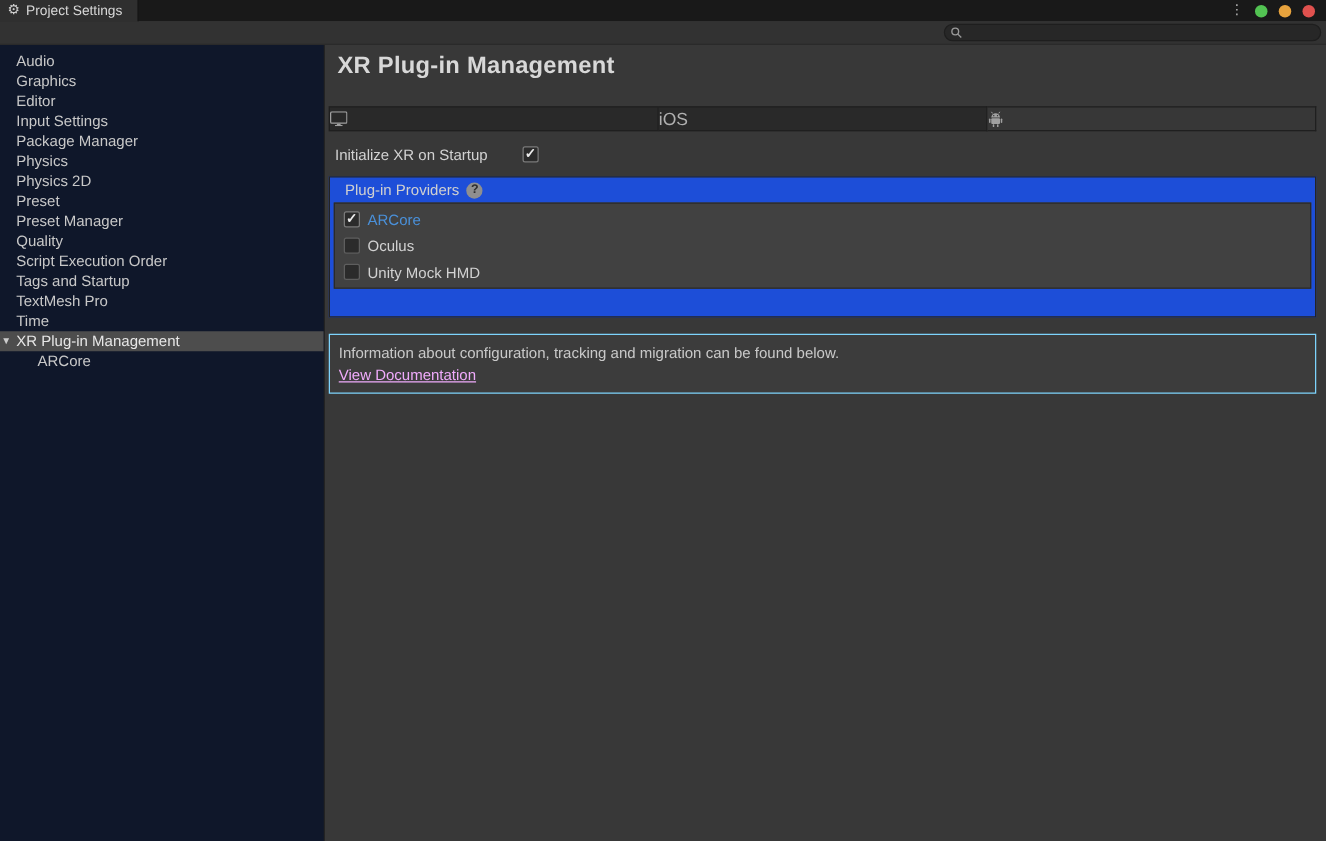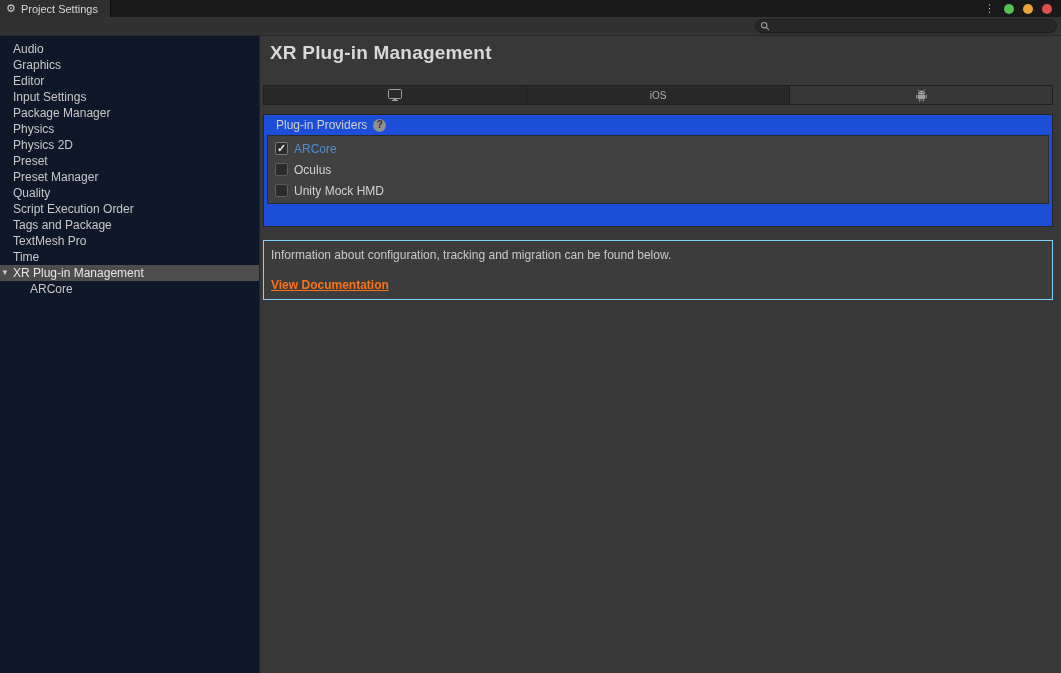--- a/index.html
+++ b/index.html
@@ -52,22 +52,22 @@
 
   
   .main { flex:1; padding:0 8px 0 3px; overflow:hidden; }
   .page-title {
     margin:6px 0 21px 7px; font-size:19px; font-weight:700; color:#d8d8d8; letter-spacing:0.2px;
   }
 
   .tabbar { display:flex; height:20px; }
   .ptab {
     flex:1; background:#292929; border:1px solid #1f1f1f; border-left-width:0;
-    display:flex; align-items:center; justify-content:center;
-    color:#b0b0b0; font-size:10px; cursor:pointer;
+    display:flex; align-items:center; 
+    color:#b0b0b0; font-size:14px; cursor:pointer;
   }
   .ptab:first-child { border-left-width:1px; }
   .ptab.selected { background:#373737; }
 
   .init-row { display:flex; align-items:center; margin:10px 0 0 5px; height:17px; }
   .init-label { width:150px; font-size:12px; color:#d2d2d2; }
 
   .checkbox {
     width:13px; height:13px; background:#2b2b2b; border:1px solid #5e5e5e; border-radius:2px;
     display:inline-flex; align-items:center; justify-content:center; cursor:pointer; flex:0 0 auto;
@@ -92,22 +92,22 @@
   }
   .provider-row { display:flex; align-items:center; gap:6px; height:21px; padding-left:7px; }
   .provider-label { font-size:12px; color:#d2d2d2; }
   .provider-label.link { color:#4a90d9; cursor:pointer; }
 
   .info-box {
     margin-top:13px; border:1px solid #7dd3fc; background:#3c3c3c; padding:5px 7px 7px 7px;
   }
   .info-text { font-size:12px; color:#c9c9c9; line-height:19px; }
   .doc-link {
-    display:inline-block; margin-top:13px; font-size:12px; color:#f97316;
-    text-decoration:underline; cursor:pointer;font-weight:bold;
+    display:inline-block; margin-top:1px; font-size:12px; color:#f0abfc;
+    text-decoration:underline; cursor:pointer;
   }
 </style>
 </head>
 <body>
 
 <div class="window">
 
   <div class="titlebar">
     <div class="window-tab">
       <span class="gear-glyph">⚙</span>
@@ -138,21 +138,21 @@
       <div class="side-item"><span>Graphics</span></div>
       <div class="side-item"><span>Editor</span></div>
       <div class="side-item"><span>Input Settings</span></div>
       <div class="side-item"><span>Package Manager</span></div>
       <div class="side-item"><span>Physics</span></div>
       <div class="side-item"><span>Physics 2D</span></div>
       <div class="side-item"><span>Preset</span></div>
       <div class="side-item"><span>Preset Manager</span></div>
       <div class="side-item"><span>Quality</span></div>
       <div class="side-item"><span>Script Execution Order</span></div>
-      <div class="side-item"><span>Tags and Package</span></div>
+      <div class="side-item"><span>Tags and Startup</span></div>
       <div class="side-item"><span>TextMesh Pro</span></div>
       <div class="side-item"><span>Time</span></div>
       <div class="side-item selected">
         <span class="foldout">▼</span>
         <span>XR Plug-in Management</span>
       </div>
       <div class="side-item child"><span>ARCore</span></div>
     </div>
 
     <div class="main">
@@ -180,20 +180,24 @@
               <rect x="7.6" y="10.4" width="1.2" height="2.2" rx="0.5"></rect>
             </g>
             <line x1="4" y1="1.7" x2="3.1" y2="0.4" stroke="#a0a0a0" stroke-width="0.8"></line>
             <line x1="9" y1="1.7" x2="9.9" y2="0.4" stroke="#a0a0a0" stroke-width="0.8"></line>
             <circle cx="5" cy="3.5" r="0.55" fill="#2b2b2b"></circle>
             <circle cx="8" cy="3.5" r="0.55" fill="#2b2b2b"></circle>
           </svg>
         </div>
       </div>
 
+      <div class="init-row">
+        <span class="init-label">Initialize XR on Startup</span>
+        <span class="checkbox checked"></span>
+      </div>
 
       <div class="providers-box">
         <div class="providers-header">
           <span>Plug-in Providers</span>
           <span class="help-badge">?</span>
         </div>
         <div class="providers-list">
           <div class="provider-row">
             <span class="checkbox checked"></span>
             <span class="provider-label link">ARCore</span>

